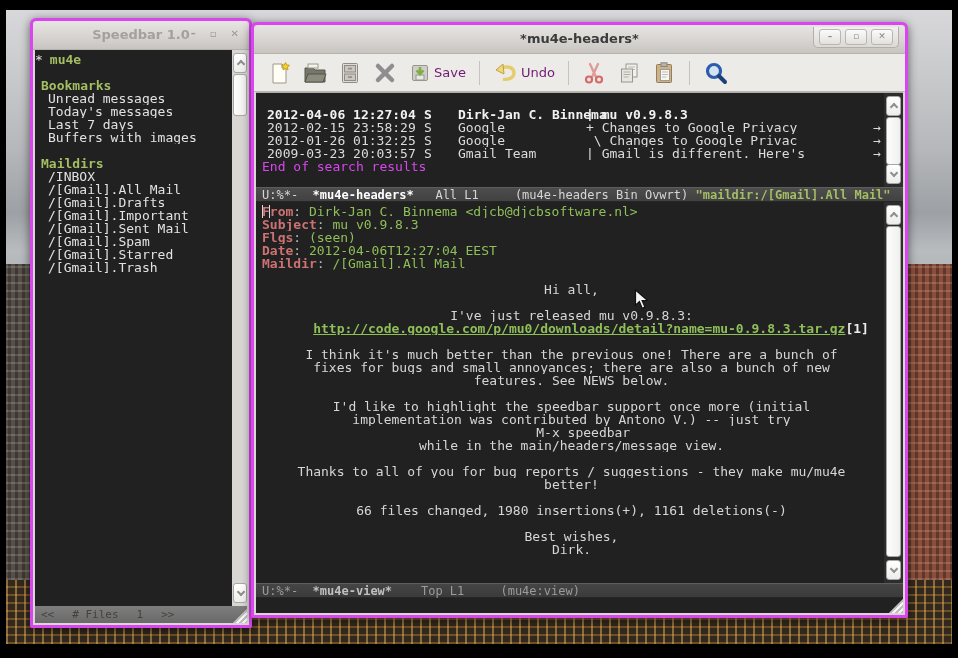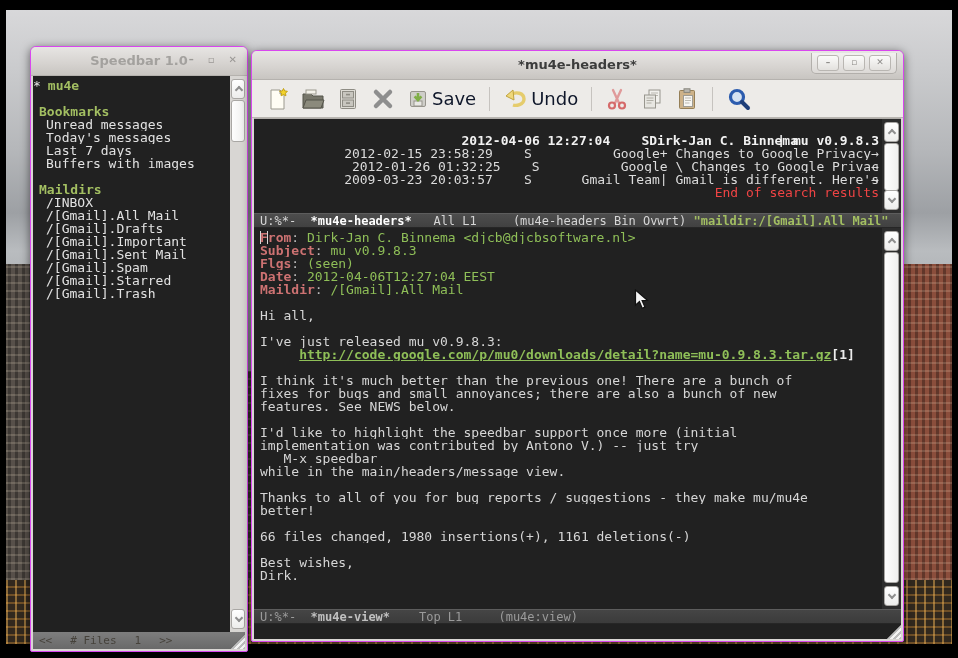--- a/index.html
+++ b/index.html
@@ -18,22 +18,22 @@
   .b4{left:196px;width:130px;top:57%;background-color:#39352f;}
   .b9{left:300px;width:480px;top:72%;background-color:#423c34;}
   .b7{left:776px;width:96px;top:62%;background-color:#2d2a27;}
   .b5{left:838px;width:82px;top:50%;background-color:#7d4133;}
   .b6{left:888px;width:70px;top:40%;background-color:#8b4e3c;}
   .b8{left:0;right:0;height:64px;background-color:#31281e;
     background-image:repeating-linear-gradient(90deg, rgba(255,190,90,.45) 0 2px, transparent 2px 9px),
                      repeating-linear-gradient(0deg, rgba(255,170,60,.30) 0 2px, transparent 2px 8px);}
 
   
-  .win{position:absolute;border:1px solid #d946ef;border-radius:6px 6px 2px 2px;
-       box-shadow:0 2px 10px rgba(0,0,0,.55);background:#d9d6d3;margin-top:28px;}
+  .win{position:absolute;border:3px solid #d946ef;border-radius:6px 6px 2px 2px;
+       box-shadow:0 2px 10px rgba(0,0,0,.55);background:#d9d6d3;}
   .titlebar{height:28px;border-radius:5px 5px 0 0;position:relative;
        background:linear-gradient(180deg,#e7e5e3 0%,#d7d4d1 55%,#c8c5c1 100%);
        border-bottom:1px solid #b5b2ae;}
   .titlebar .title{position:absolute;left:0;right:0;top:6px;text-align:center;
        font-size:13px;font-weight:bold;color:#3c3c3c;}
   .titlebar.inactive .title{color:#a3a19e;}
   .winbtns{position:absolute;right:10px;top:7px;display:flex;gap:14px;}
   .wb{font-size:10px;font-weight:bold;color:#9a9895;line-height:12px;}
   .ctrl-tab{position:absolute;right:6px;top:2px;height:20px;display:flex;gap:4px;align-items:center;
        padding:0 5px;background:linear-gradient(180deg,#f2f1f0,#dcd9d6);
@@ -76,51 +76,51 @@
   .vscroll.dark .sthumb{left:2px;width:13px;}
 
   
   .mainwin{left:251px;top:22px;width:651px;height:590px;display:flex;flex-direction:column;}
   .menubar{height:22px;background:#f0eeec;border-bottom:1px solid #cecbc7;
         display:flex;align-items:center;gap:15px;padding-left:10px;font-size:13px;color:#191919;}
   .menu-item{cursor:default;}
   .toolbar{height:37px;background:#edebe8;border-bottom:1px solid #b9b6b1;
         display:flex;align-items:center;gap:11px;padding-left:14px;}
   .tbtn{display:flex;align-items:center;gap:2px;}
-  .tlabel{font-size:18px;color:#0f172a;}
+  .tlabel{font-size:13px;color:#701a75;}
   .tsep{width:1px;height:24px;background:#c6c3bf;margin:0 2px;}
 
   .content{flex:1;display:flex;flex-direction:column;margin:0 2px 2px 2px;background:#212121;
         border-top:1px solid #b1aeaa;min-height:0;}
-  .hpane{position:relative;height:92px;background:#212121;overflow:hidden;padding:2px 22px 0 6px;text-align:right;}
+  .hpane{position:relative;height:92px;background:#212121;overflow:hidden;padding:2px 22px 0 6px;}
   .c-date{display:inline-block;width:157px;padding-left:5px;box-sizing:border-box;}
   .c-flgs{display:inline-block;width:39px;padding-left:5px;box-sizing:border-box;}
   .c-from{display:inline-block;width:128px;box-sizing:border-box;}
   .c-subj{display:inline-block;}
   .hrow{position:relative;color:#dcdcdc;}
   .hrow .inner{display:inline-flex;}
   .hrow.sel .inner{font-weight:bold;border-bottom:1px solid #e8e8e8;color:#f2f2f2;}
   .trunc{position:absolute;right:0px;top:0;color:#d8d8d8;}
-  .end-line{color:#ef4444;}
+  .end-line{color:#d946ef;}
 
   .modeline{height:15px;line-height:14px;font-size:12px;white-space:pre;padding-left:6px;
         font-family:"DejaVu Sans Mono","Liberation Mono",monospace;
         background:linear-gradient(180deg,#4d4d4d,#414141);color:#d6d6d6;
         border-top:1px solid #5d5d5d;border-bottom:1px solid #262626;box-sizing:border-box;}
   .modeline .mbuf{font-weight:bold;color:#ffffff;}
   .modeline .mfilter{color:#a3bf62;font-weight:bold;}
   .modeline.inactive{background:linear-gradient(180deg,#454545,#3b3b3b);color:#9b9b9b;}
   .modeline.inactive .mbuf{color:#c0c0c0;}
 
   .vpane{position:relative;flex:1;overflow:hidden;padding:3px 22px 0 6px;background:#212121;}
   .fline .fname{color:#cd7272;font-weight:bold;}
   .fline .colon{color:#bcbcbc;}
   .fline .fval{color:#8fbf58;}
   .hollow{box-shadow:inset 0 0 0 1px #d8d8d8;}
-  .bline{color:#d6d6d6;}
+  .bline{color:#d6d6d6;text-align:center;}
   .blink{color:#8fbf58;font-weight:bold;text-decoration:underline;}
   .bsuffix{color:#ececec;font-weight:bold;}
 
   .echo{height:15px;background:#212121;position:relative;}
   .grip{position:absolute;right:0;bottom:0;width:14px;height:14px;
         background:repeating-linear-gradient(135deg,#f4f4f4 0 2px,#bdbdbd 2px 4px);
         clip-path:polygon(100% 0,100% 100%,0 100%);}
 
   
   .cursor{position:absolute;left:634px;top:289px;}

